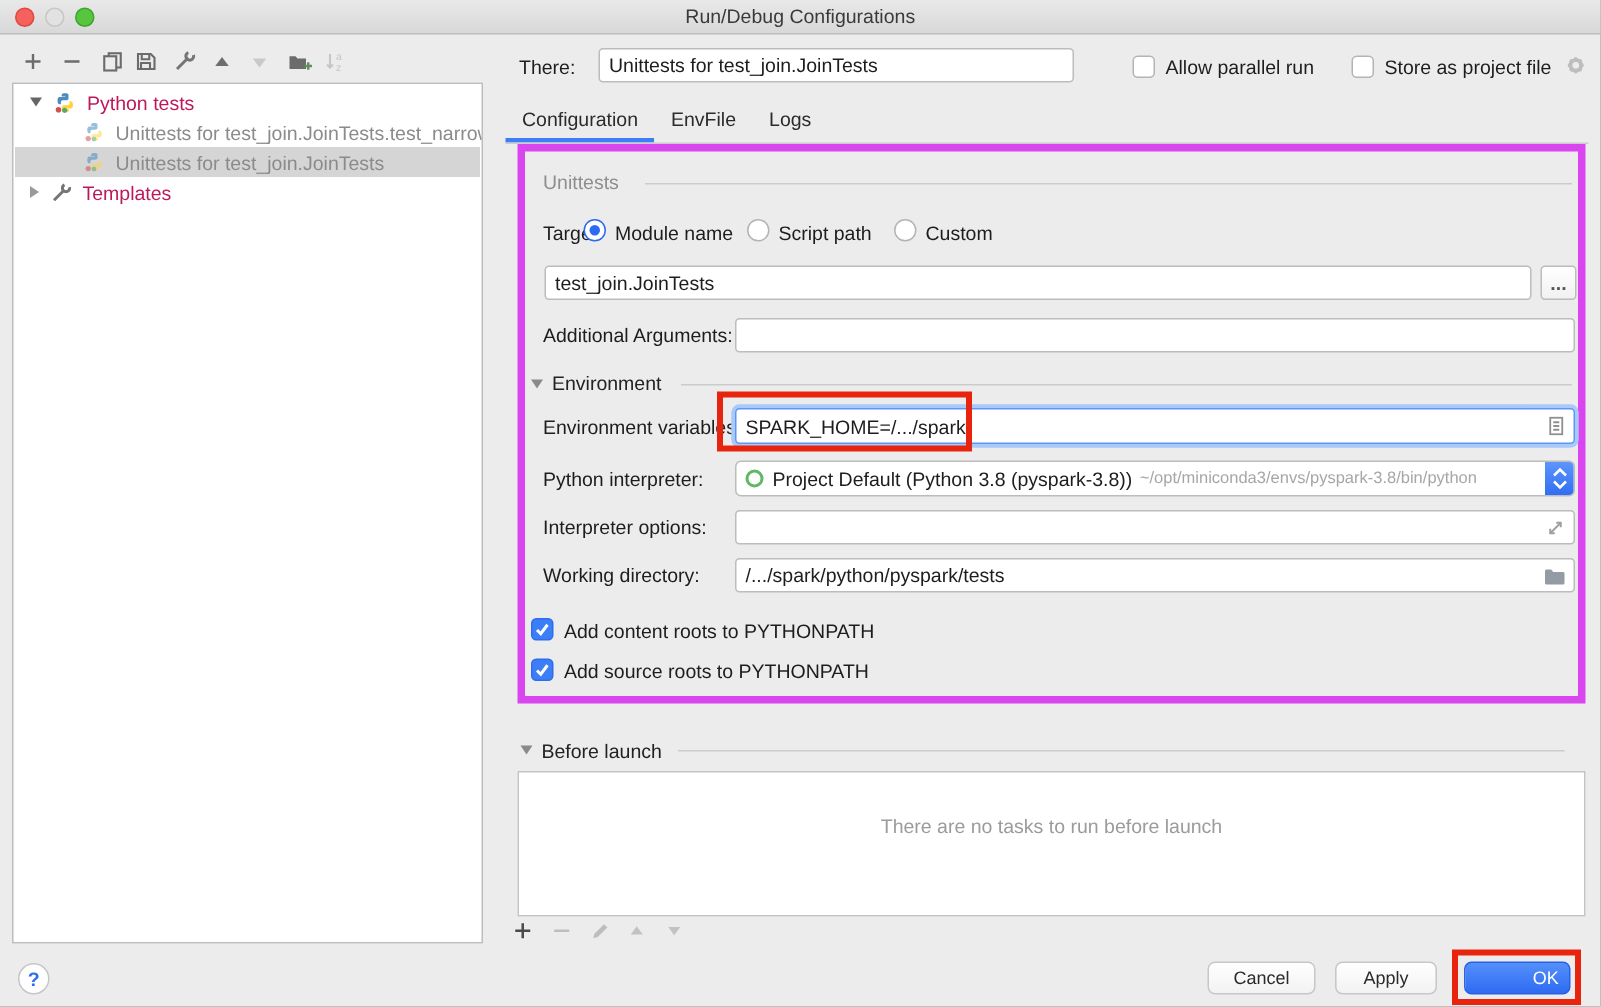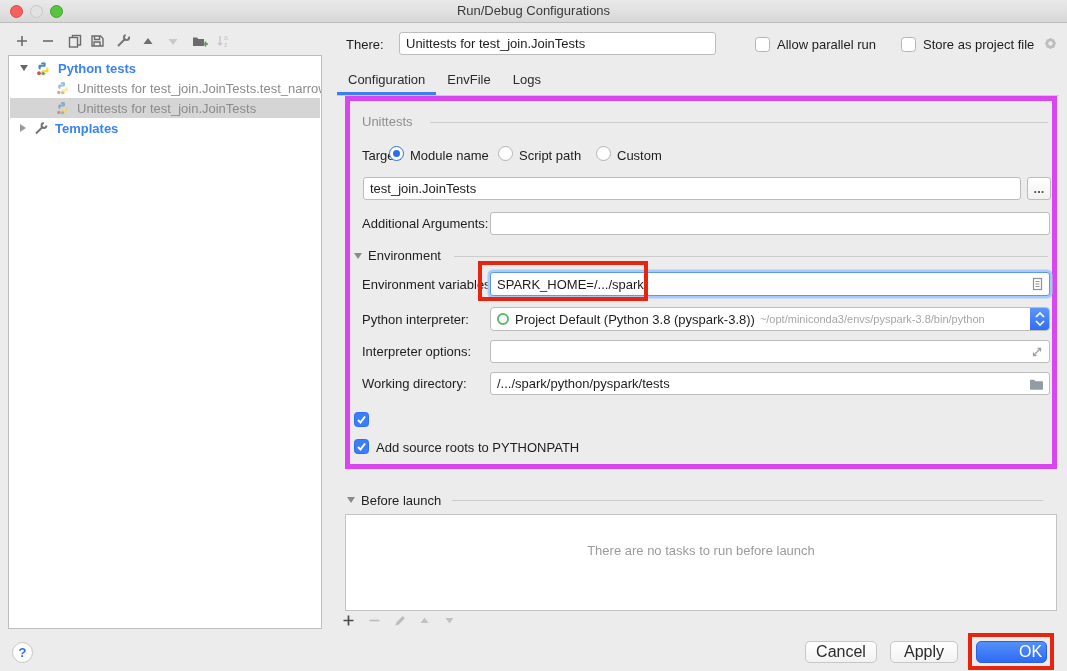--- a/index.html
+++ b/index.html
@@ -16,21 +16,21 @@
   .tl.gray{left:30px;background:#e2e2e2;border:1px solid #c6c6c6;}
   .tl.green{left:50px;background:#58c53e;border:1px solid #3aa62c;}
   
   .tbi{position:absolute;top:31px;width:20px;height:20px;display:flex;align-items:center;justify-content:center;}
   
   .tree{position:absolute;left:8px;top:55px;width:314px;height:574px;background:#fff;
         border:1px solid #bdbdbd;box-sizing:border-box;overflow:hidden;}
   .trow{position:absolute;left:1px;right:1px;height:20px;display:flex;align-items:center;white-space:nowrap;}
   .trow.sel{background:#d5d5d5;}
   .trow .lab{margin-left:7px;}
-  .trow .bold{font-weight:700;color:#3b82f6;}
+  .trow .bold{font-weight:400;color:#be185d;}
   .trow .dim{color:#8b8b8b;}
   .chev-down{width:0;height:0;border-left:4.5px solid transparent;border-right:4.5px solid transparent;
              border-top:6px solid #666;}
   .chev-right{width:0;height:0;border-top:4.5px solid transparent;border-bottom:4.5px solid transparent;
               border-left:6px solid #999;}
   
   .lbl{position:absolute;white-space:nowrap;color:#1d1d1f;line-height:16px;}
   .field{position:absolute;background:#fff;border:1px solid #bcbcbc;border-radius:3px;box-sizing:border-box;
          display:flex;align-items:center;padding:0 6px;white-space:nowrap;overflow:hidden;}
   .field .ric{position:absolute;right:4px;top:50%;transform:translateY(-50%);display:flex;}
@@ -47,21 +47,21 @@
   .tabs{position:absolute;left:337px;top:66px;height:29px;display:flex;justify-content:flex-end;}
   .tab{padding:0 11px;line-height:27px;color:#2b2b2b;position:relative;}
   .tab.active::after{content:"";position:absolute;left:0;right:0;bottom:0;height:3px;background:#3c7ef8;}
   
   .panel{position:absolute;left:345px;top:96px;width:712px;height:373px;border:5px solid #d946ef;box-sizing:border-box;}
   .whitebox{position:absolute;left:345px;top:514px;width:712px;height:97px;background:#fff;
             border:1px solid #c3c3c3;box-sizing:border-box;}
   
   .btn{position:absolute;height:22px;border:1px solid #c7c7c7;border-radius:5px;box-sizing:border-box;
        background:linear-gradient(#ffffff,#f2f2f2);display:flex;align-items:center;justify-content:center;
-       font-size:16px;color:#2b2b2b;}
+       font-size:12px;color:#2b2b2b;}
   .btn.primary{background:linear-gradient(#5490fa,#2e6bf2);border-color:#2a60e6;color:#fff;padding-left:38px;}
   .helpbtn{position:absolute;left:12px;top:642px;width:21px;height:21px;border-radius:50%;background:#fff;
            border:1px solid #c6c6c6;box-sizing:border-box;color:#2f6cf0;font-weight:700;font-size:13px;
            display:flex;align-items:center;justify-content:center;}
   .redbox{position:absolute;border:4px solid #e9240e;box-sizing:border-box;pointer-events:none;z-index:10;}
   .stepper{position:absolute;right:-1px;top:-1px;bottom:-1px;width:20px;border-radius:0 4px 4px 0;
            background:linear-gradient(#5e97fb,#2f6cf2);display:flex;align-items:center;justify-content:center;}
   .combo-name{margin-left:6px;}
   .combo-path{margin-left:5px;font-size:11px;color:#a6a6a6;}
   .secthead{position:absolute;white-space:nowrap;color:#222;}
@@ -276,20 +276,21 @@
             <path d="M2 4.2c0-.5.4-1 1-1h3.1l1.4 1.6H14c.6 0 1 .4 1 1v6.4c0 .6-.4 1-1 1H3c-.6 0-1-.4-1-1z" fill="#939ca4"></path>
           </svg>
       </span>
     </div>
 
     <span class="cb checked" style="left:4px;top:311px">
       <svg width="11" height="11">
           <polyline points="2,6 4.5,8.5 9,2.5" fill="none" stroke="#fff" stroke-width="2"></polyline>
         </svg>
     </span>
+    <div class="lbl" style="left:26px;top:312px">Add content roots to PYTHONPATH</div>
     <span class="cb checked" style="left:4px;top:338px">
       <svg width="11" height="11">
           <polyline points="2,6 4.5,8.5 9,2.5" fill="none" stroke="#fff" stroke-width="2"></polyline>
         </svg>
     </span>
     <div class="lbl" style="left:26px;top:339px">Add source roots to PYTHONPATH</div>
   </div>
 
   <div class="redbox" style="left:478px;top:261px;width:170px;height:40px"></div>
 

